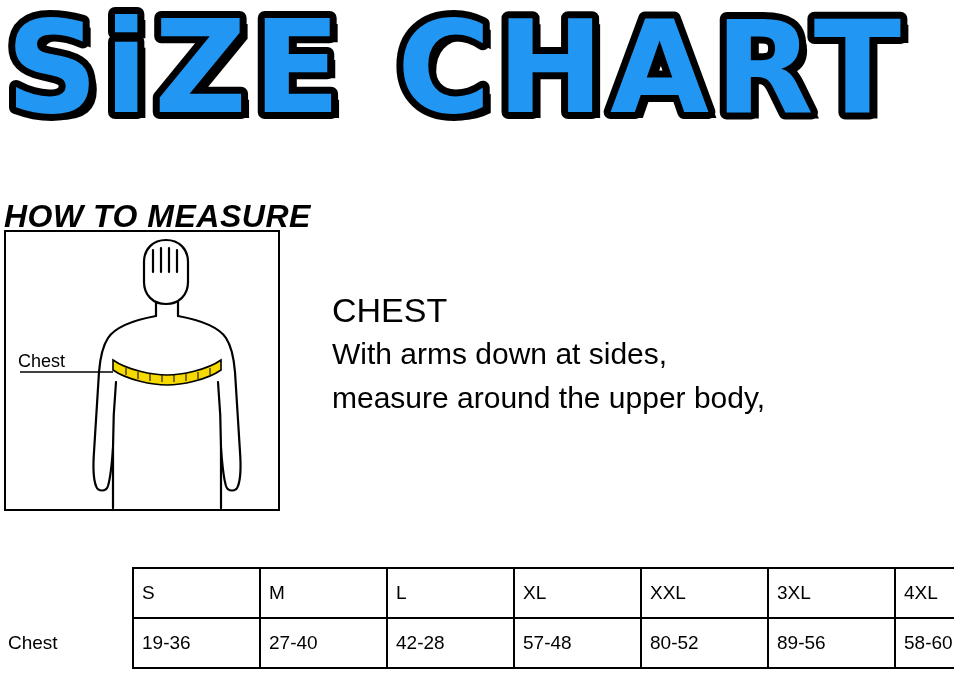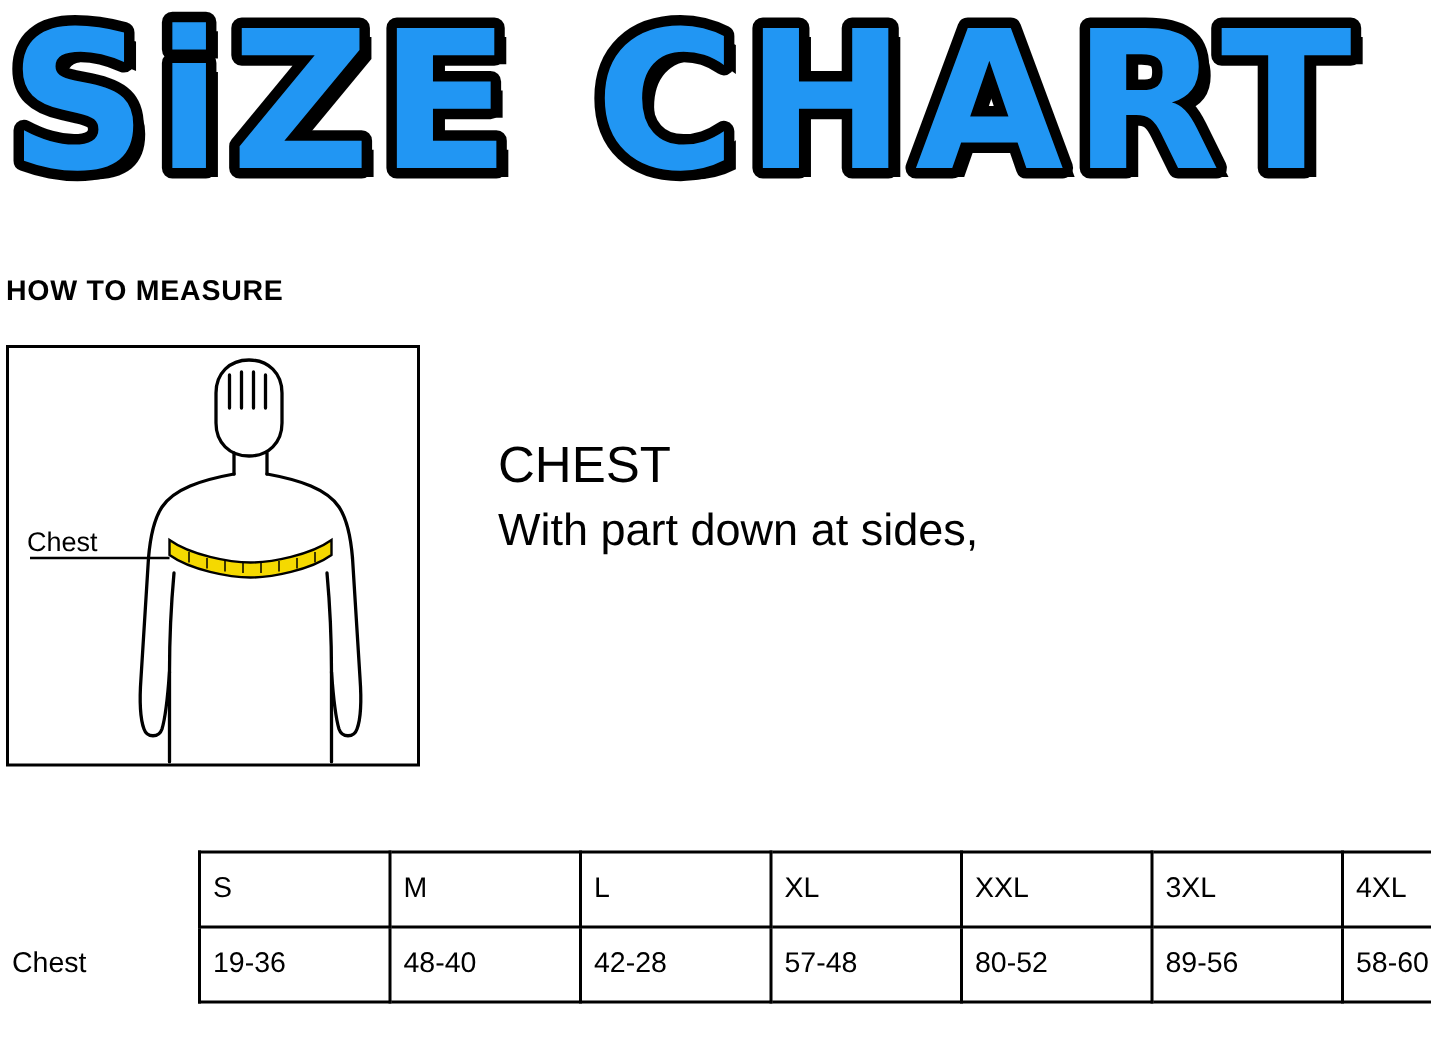--- a/index.html
+++ b/index.html
@@ -26,25 +26,26 @@
     text-align: center;
   }
   .title-svg {
     display: block;
   }
 
   
   .how-to {
     position: absolute;
     left: 4px;
-    top: 184px;
-    font-size: 19px;
+    top: 198px;
+    font-size: 32px;
     font-weight: bold;
     letter-spacing: 0.5px;
     font-family: "Liberation Sans", sans-serif;
+    font-style: italic;
   }
 
   
   .figure-box {
     position: absolute;
     left: 4px;
     top: 230px;
     width: 276px;
     height: 281px;
     border: 2px solid #000;
@@ -170,41 +171,42 @@
     </g>
 
     <path d="M14 140 L107 140" stroke="#000000" stroke-width="1.6" fill="none"></path>
   </svg>
 </div>
 <div class="chest-label">Chest</div>
 
 <div class="desc">
   <div class="desc-title">CHEST</div>
   <div class="desc-body">
-    <div>With part down at sides,</div>
+    <div>With arms down at sides,</div>
+    <div>measure around the upper body,</div>
   </div>
 </div>
 
 <div class="table-wrap">
   <table class="size-table">
     <tbody>
       <tr>
         <td class="corner"></td>
         <td class="cell">S</td>
         <td class="cell">M</td>
         <td class="cell">L</td>
         <td class="cell">XL</td>
         <td class="cell">XXL</td>
         <td class="cell">3XL</td>
         <td class="cell">4XL</td>
       </tr>
       <tr>
         <td class="rowhead">Chest</td>
         <td class="cell">19-36</td>
-        <td class="cell">48-40</td>
+        <td class="cell">27-40</td>
         <td class="cell">42-28</td>
         <td class="cell">57-48</td>
         <td class="cell">80-52</td>
         <td class="cell">89-56</td>
         <td class="cell">58-60</td>
       </tr>
     </tbody>
   </table>
 </div>
 

